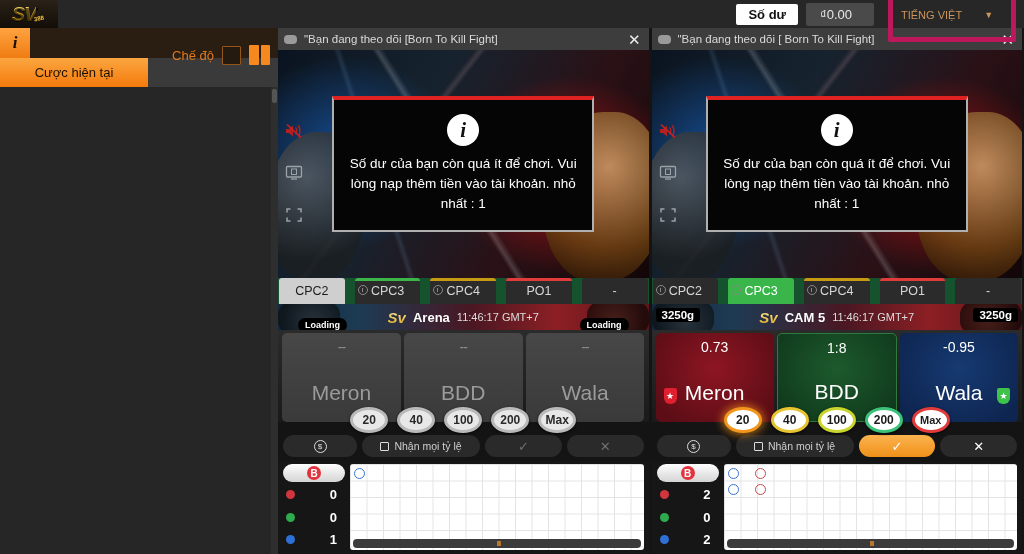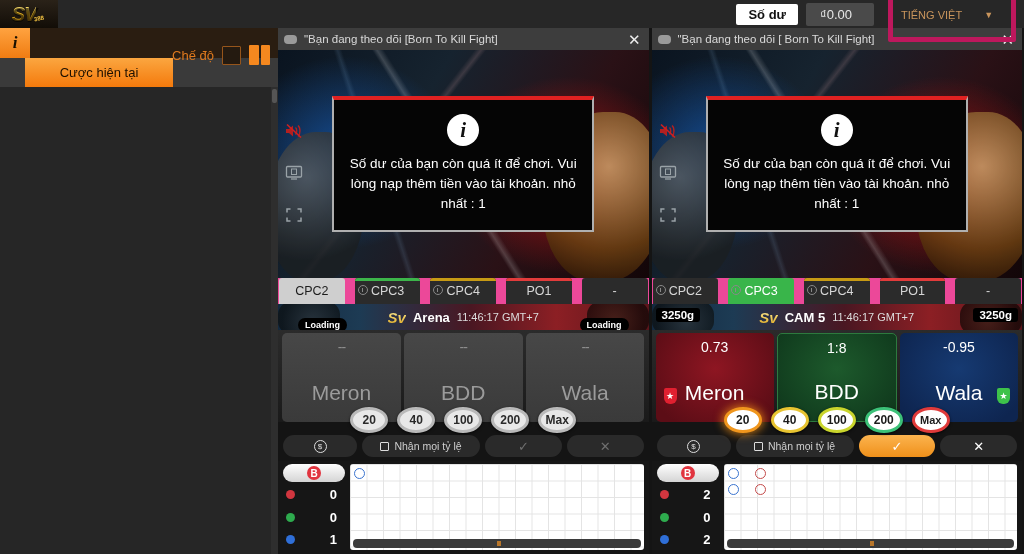--- a/index.html
+++ b/index.html
@@ -37,21 +37,21 @@
     display: flex; align-items: center; justify-content: center; color: #1a1000;
     font-style: italic; font-weight: 700; font-size: 17px; font-family: "Liberation Serif", serif; }
   .mode-wrap { position: absolute; right: 8px; display: flex; align-items: center; gap: 8px; margin-top: 24px; }
   .mode-label { color: #e07a1e; font-size: 13px; }
   .mode-single { width: 19px; height: 19px; border: 1px solid #96551b; border-radius: 1px; background: #241a10; }
   .mode-dual { width: 21px; height: 20px; display: flex; gap: 2px; }
   .mode-dual i { display: block; flex: 1; background: #f5881f; border-radius: 1px; }
   .sb-tabs { display: flex; height: 29px; background: #3a3a3a; }
   .sb-tab { flex: 0 0 148px; display: flex; align-items: center; justify-content: center;
     font-size: 13px; color: #d8d8d8; background: #3a3a3a; }
-  .sb-tab.active { background: linear-gradient(180deg,#fba640,#f47a0c); color: #1d1000; font-weight: 400; margin-left: 25px; }
+  .sb-tab.active { background: linear-gradient(180deg,#fba640,#f47a0c); color: #1d1000; font-weight: 400; }
   .sb-tab.plain { flex: 1 1 auto; }
   .sb-content { flex: 1 1 auto; background: #262626; position: relative; }
   .sb-scroll { position: absolute; right: 0; top: 0; width: 7px; height: 100%; background: #2e2e2e; }
   .sb-scroll i { display: block; width: 5px; height: 14px; margin: 2px auto; background: #555; border-radius: 2px; }
 
   
   .panels { flex: 1 1 auto; display: flex; gap: 3px; background: #141414; padding-right: 2px; min-width: 0; }
   .panel { flex: 1 1 0; display: flex; flex-direction: column; min-width: 0; background: #111; }
 
   .ttl { height: 22px; background: #3d3d3d; display: flex; align-items: center; padding: 0 6px; gap: 7px; flex: 0 0 22px; }
@@ -77,21 +77,21 @@
   .vtools { position: absolute; left: 5px; top: 70px; display: flex; flex-direction: column; gap: 20px; }
   .vtool { width: 22px; height: 22px; display: flex; align-items: center; justify-content: center; }
   .modal { position: absolute; left: 50%; top: 50%; transform: translate(-50%,-50%);
     width: 262px; background: #050505; border: 2px solid #b0b0b0; border-top: 4px solid #e02121;
     padding: 14px 12px 16px; text-align: center; }
   .modal-i { width: 32px; height: 32px; border-radius: 50%; background: #fff; color: #111;
     font-family: "Liberation Serif", serif; font-style: italic; font-weight: 700; font-size: 21px;
     display: flex; align-items: center; justify-content: center; margin: 0 auto 8px; }
   .modal-t { color: #fff; font-size: 13.5px; line-height: 20px; }
 
-  .cams { display: flex; height: 26px; flex: 0 0 26px; background: #ec4899; gap: 10px; padding: 0 1px; }
+  .cams { display: flex; height: 26px; flex: 0 0 26px; background: #14532d; gap: 10px; padding: 0 1px; }
   .cam { flex: 1 1 0; position: relative; display: flex; align-items: center; justify-content: center;
     font-size: 12.5px; color: #d6d6d6; background: #2b2b2b; border-radius: 3px 3px 0 0; }
   .cam .bar { position: absolute; left: 0; right: 0; top: 0; height: 3px; border-radius: 3px 3px 0 0; }
   .cam.sel-white { background: #cfcfcf; color: #1c1c1c; }
   .cam.sel-green { background: #39b54a; color: #fff; }
   .cam .clk { position: absolute; left: 3px; top: 7px; width: 10px; height: 10px;
     border: 1px solid #888; border-radius: 50%; }
   .cam .clk::after { content: ""; position: absolute; left: 3px; top: 1.5px; width: 1px; height: 4px; background: #888; }
 
   .arena { height: 26px; flex: 0 0 26px; position: relative; display: flex; align-items: center; justify-content: center;

